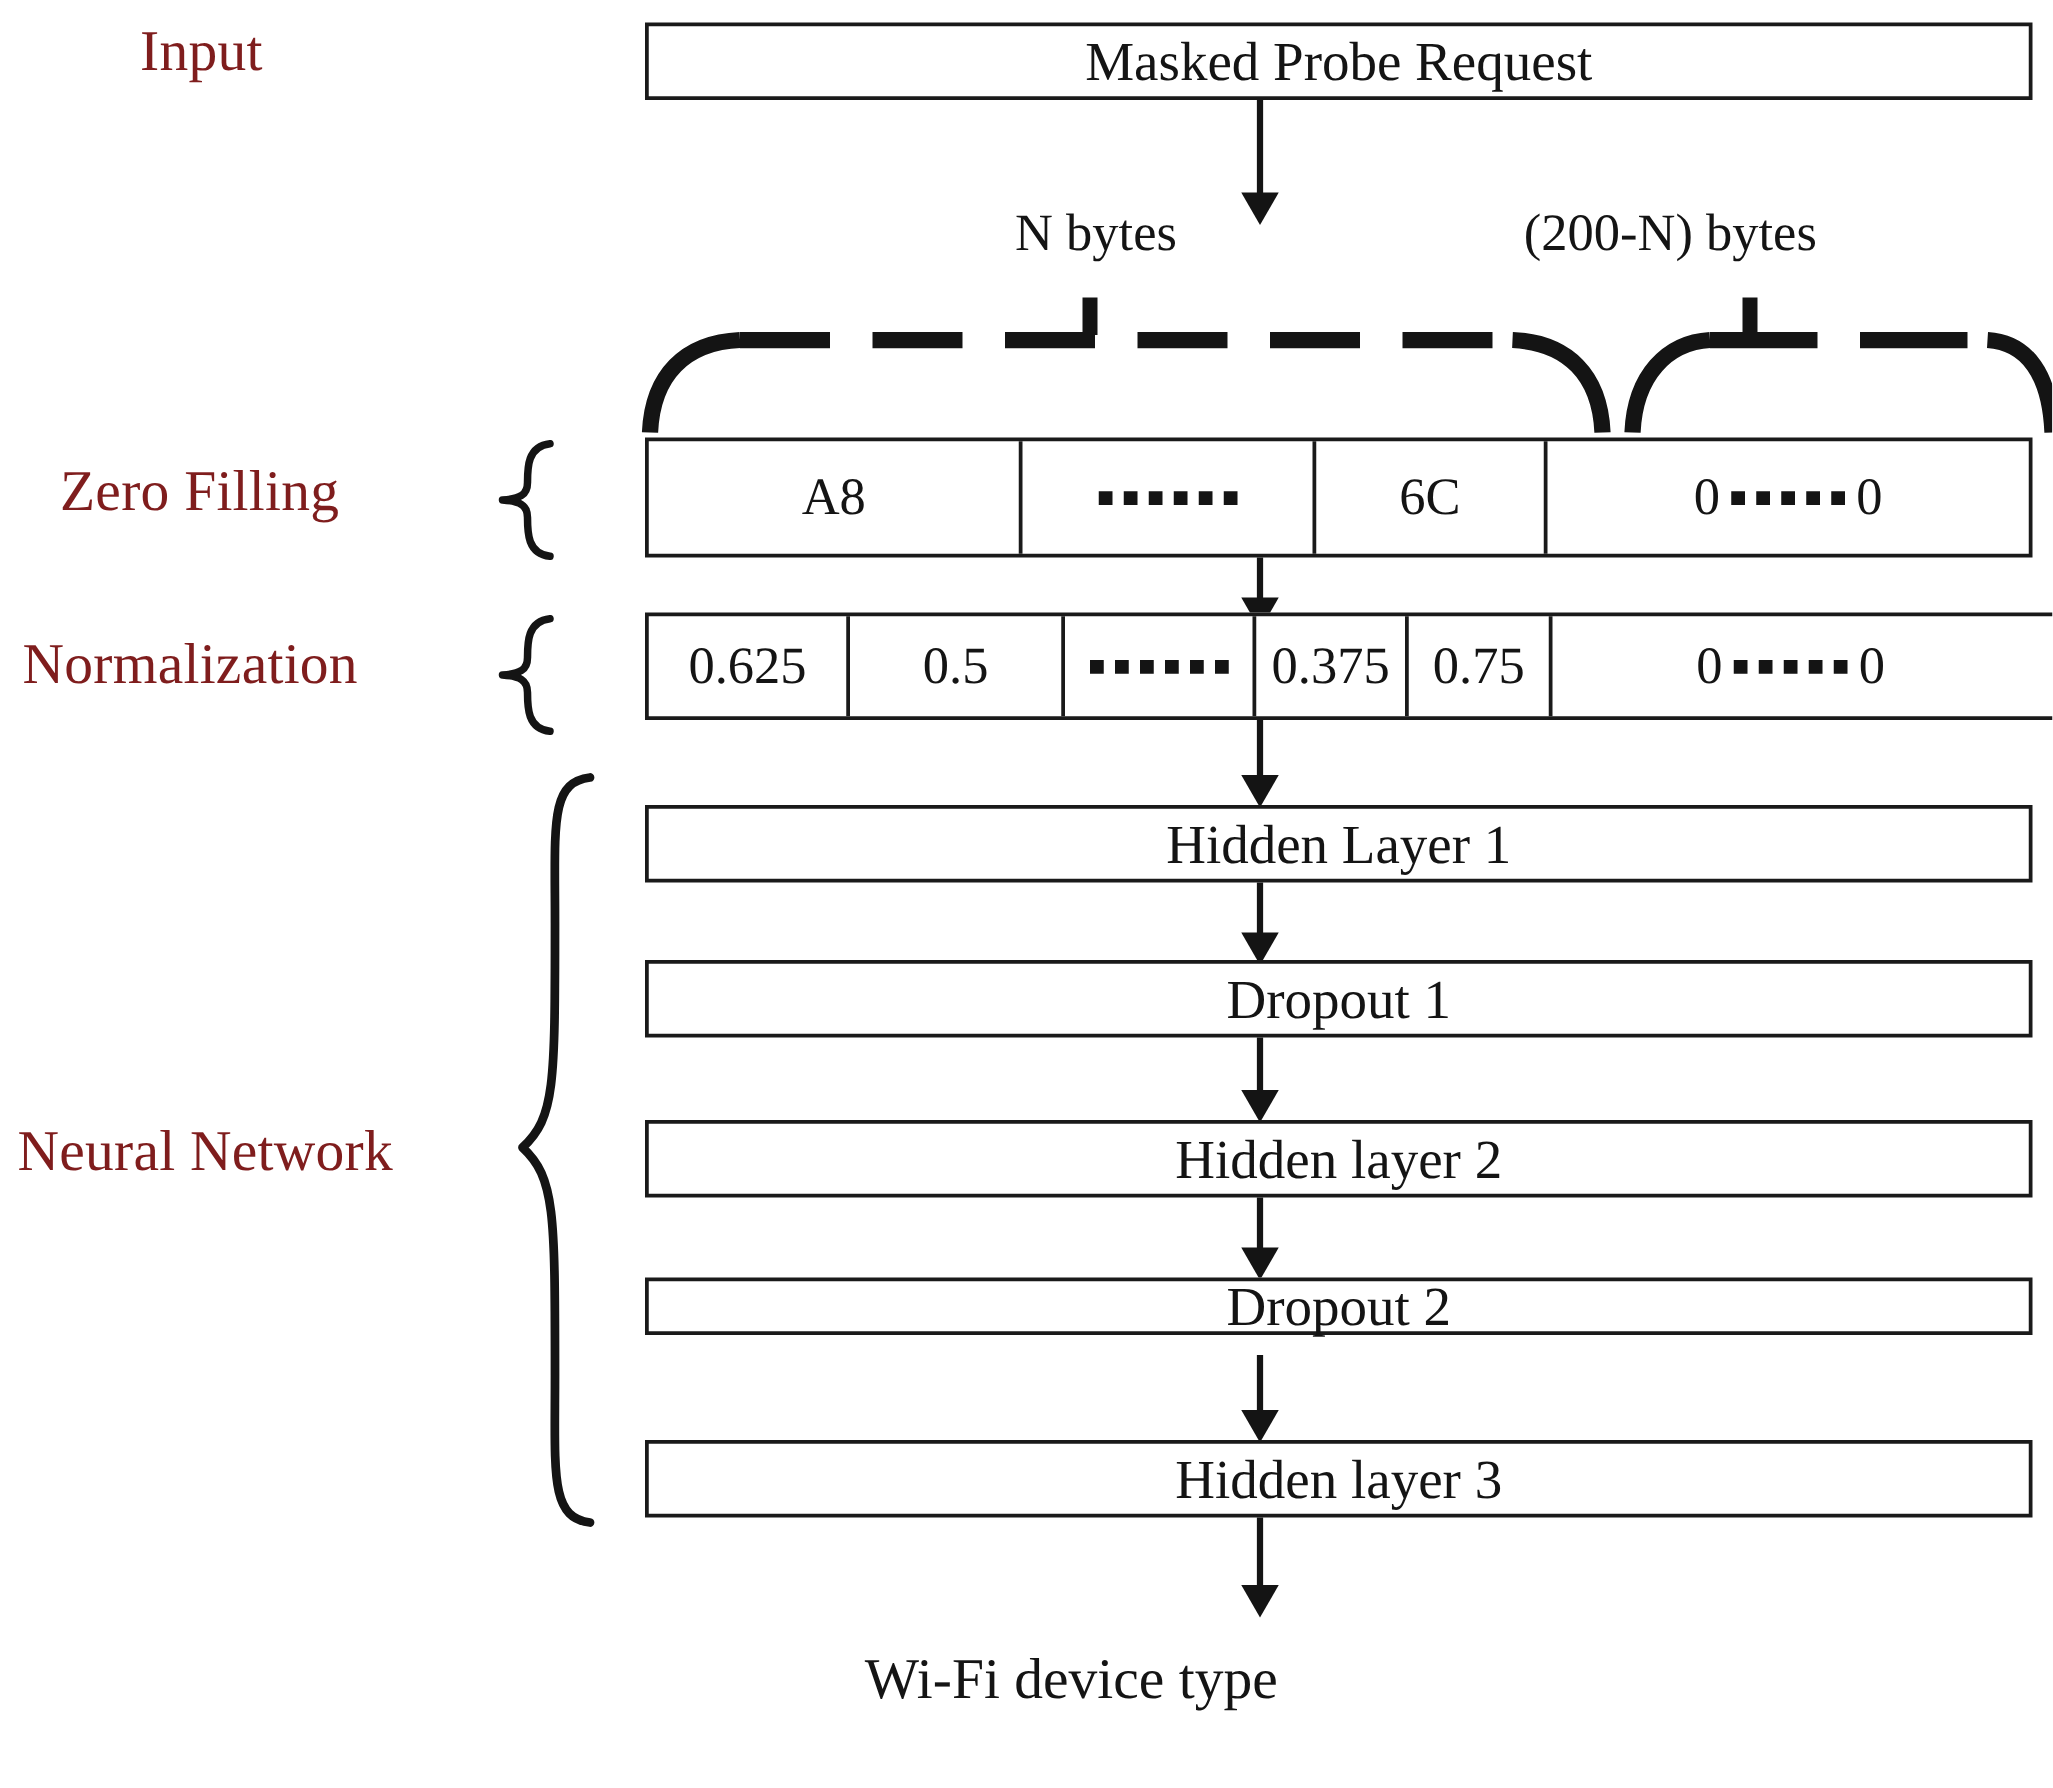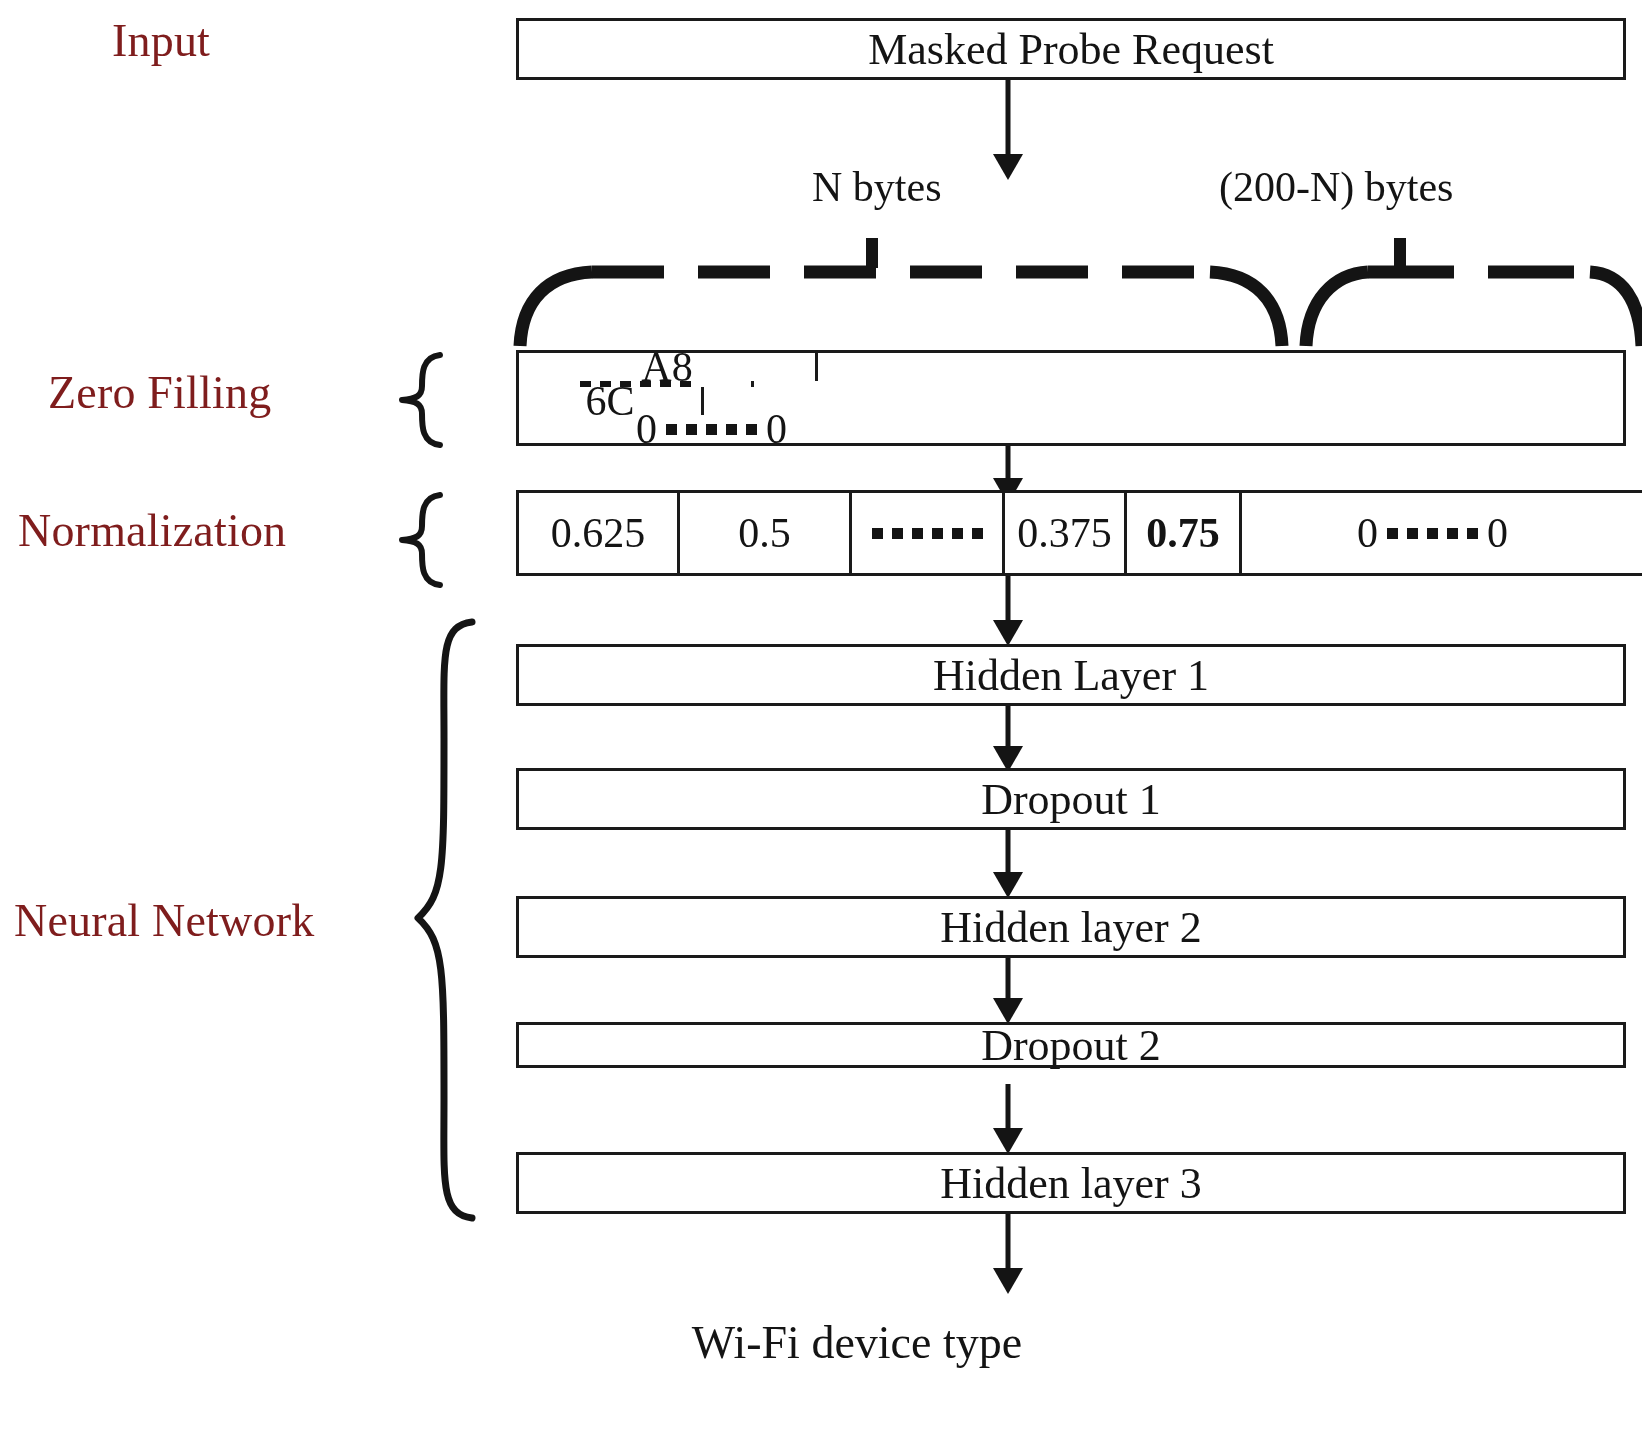--- a/index.html
+++ b/index.html
@@ -170,21 +170,21 @@
   </svg>
 
   <div class="tick-label" style="left:812px; top:163px;">N bytes</div>
 
   <div class="tick-label" style="left:1219px; top:163px;">(200-N) bytes</div>
 
   <svg class="brace" style="left:392px; top:352px;" width="60" height="96" viewBox="0 0 60 96">
     <path d="M 48 3 C 30 5, 30 22, 30 34 C 30 44, 24 47, 10 48 C 24 49, 30 52, 30 62 C 30 74, 30 91, 48 93" fill="none" stroke="#141414" stroke-width="6" stroke-linecap="round" stroke-linejoin="round"></path>
   </svg>
 
-  <div class="seg-row" style="left:516px; top:350px; width:1110px; height:96px;flex-direction:column;">
+  <div class="seg-row" style="left:516px; top:350px; width:1110px; height:96px;">
     <div class="seg-cell" style="width:299px;">
       <span>A8</span>
     </div>
     <div class="seg-cell" style="width:235px;">
       <span class="sqdots">
           <i></i>
           <i></i>
           <i></i>
           <i></i>
           <i></i>
@@ -221,21 +221,21 @@
           <i></i>
           <i></i>
           <i></i>
           <i></i>
           <i></i>
         </span>
     </div>
     <div class="seg-cell" style="width:122px;">
       <span>0.375</span>
     </div>
-    <div class="seg-cell" style="width:115px;font-weight:bold;">
+    <div class="seg-cell" style="width:115px;">
       <span>0.75</span>
     </div>
     <div class="seg-cell" style="width:381px;">
       <span class="zero-run">0<i></i><i></i><i></i><i></i><i></i>0</span>
     </div>
   </div>
 
   <div class="arrow" style="left:1008px; top:576px; height:70px;">
     <div class="shaft" style="height:46px;"></div>
     <div class="head" style="top:44px;"></div>

